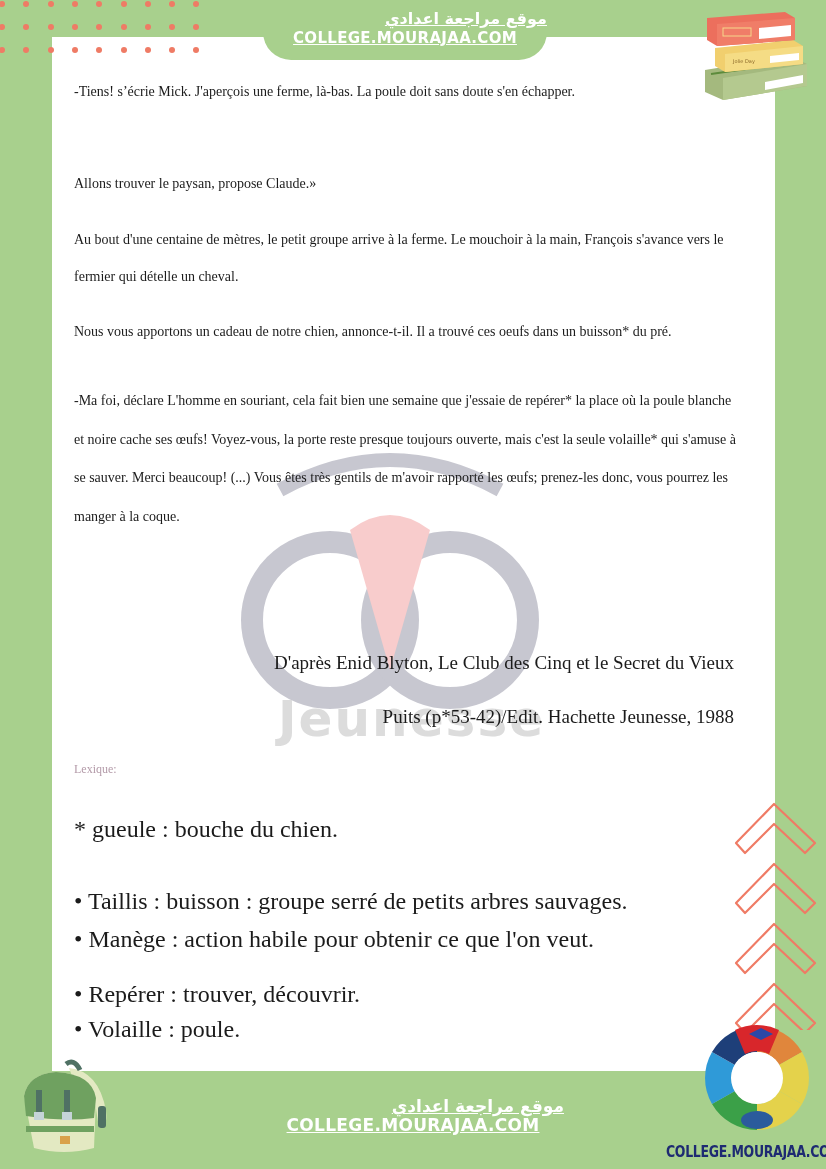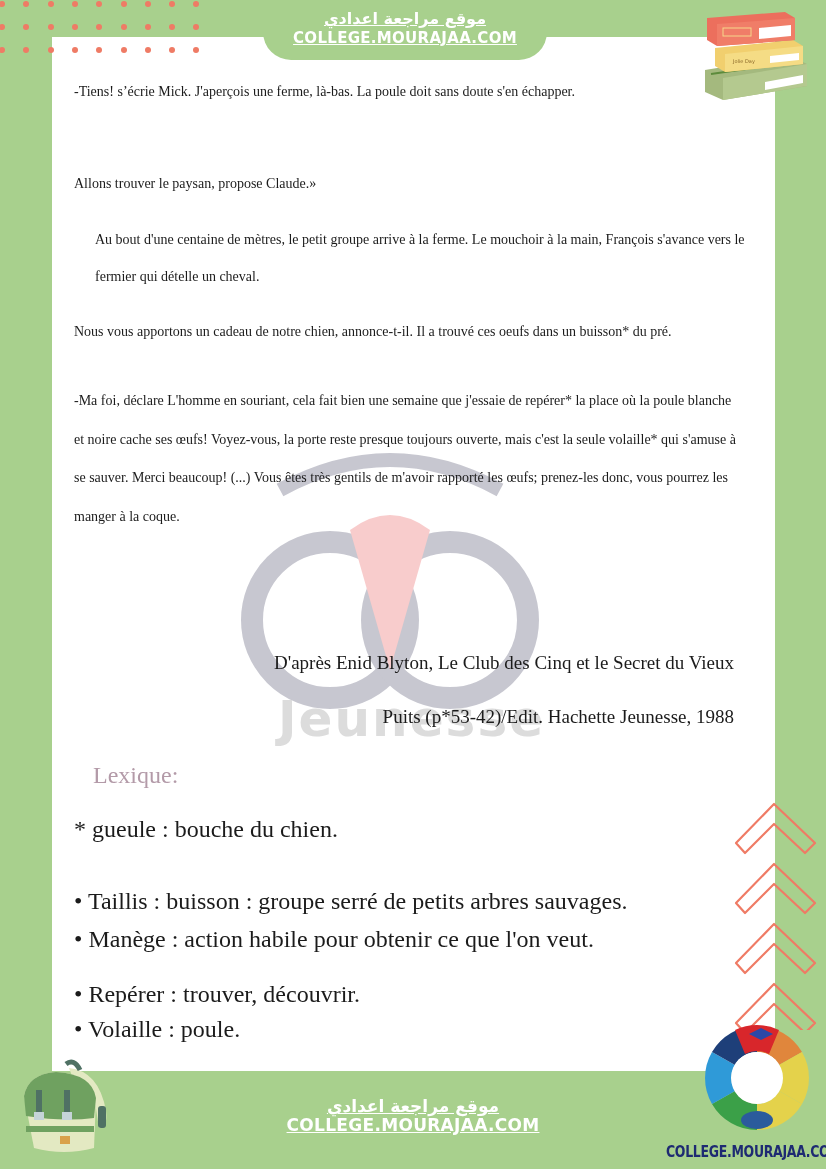--- a/index.html
+++ b/index.html
@@ -34,20 +34,21 @@
     color: #ffffff;
     font-family: "DejaVu Sans", sans-serif;
   }
   .banner-ar {
     display: block;
     font-size: 16px;
     font-weight: bold;
     text-decoration: underline;
     padding-top: 9px;
     line-height: 20px;
+    text-align: right;
   }
   .banner-en {
     display: block;
     font-size: 15px;
     font-weight: bold;
     text-decoration: underline;
     letter-spacing: 0.3px;
     line-height: 18px;
   }
   .footer-banner {
@@ -73,40 +74,39 @@
     position: absolute;
     left: 74px;
     width: 670px;
     font-size: 14px;
     color: #1b1b1b;
     line-height: 37px;
     z-index: 2;
   }
   .p1 { top: 73px; }
   .p2 { top: 165px; }
-  .p3 { top: 221px; margin-left: 21px; }
+  .p3 { top: 221px; }
   .p4 { top: 313px; }
   .p5 { top: 382px; line-height: 38.5px; }
   .attrib {
     position: absolute;
     right: 92px;
     text-align: right;
     font-size: 19px;
     color: #1b1b1b;
     z-index: 2;
   }
   .attr1 { top: 652px; }
   .attr2 { top: 706px; }
   .lex-title {
     position: absolute;
     left: 74px; top: 762px;
-    font-size: 24px;
+    font-size: 12px;
     color: #b39aa8;
     z-index: 2;
-    margin-left: 19px;
   }
   .lex-item {
     position: absolute;
     left: 74px;
     font-size: 24px;
     color: #1b1b1b;
     z-index: 2;
   }
   .watermark {
     position: absolute;

